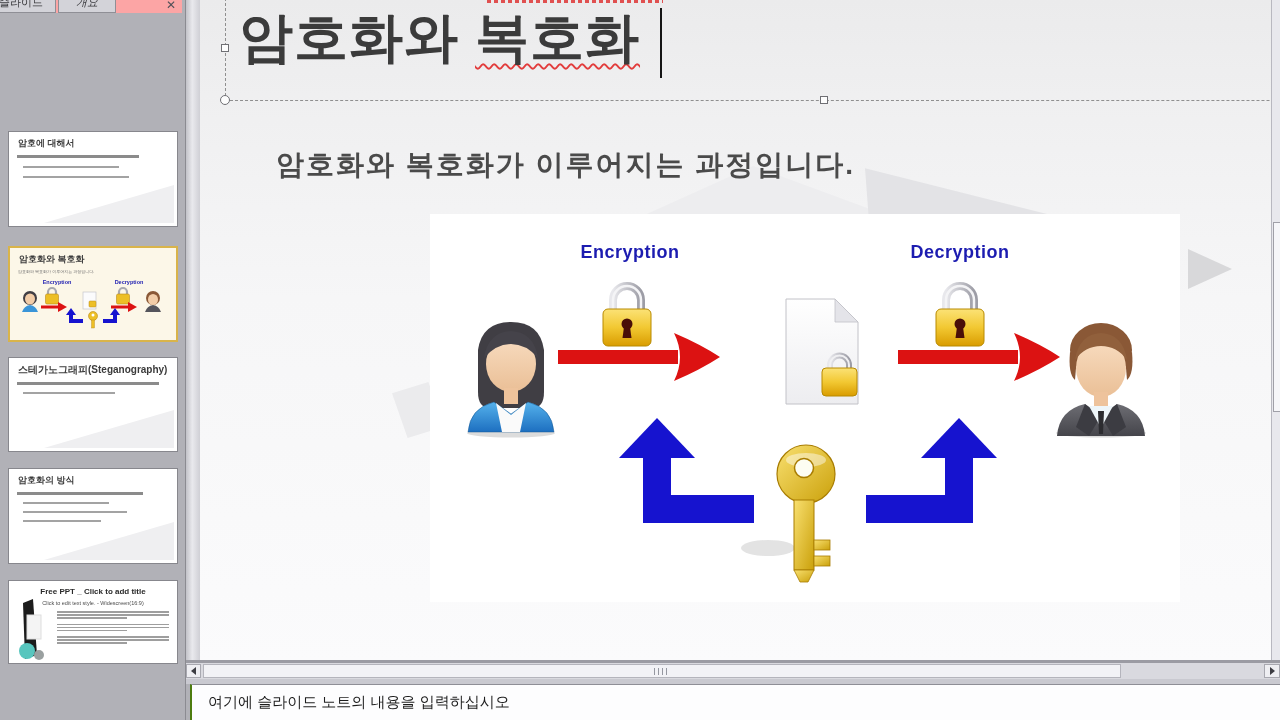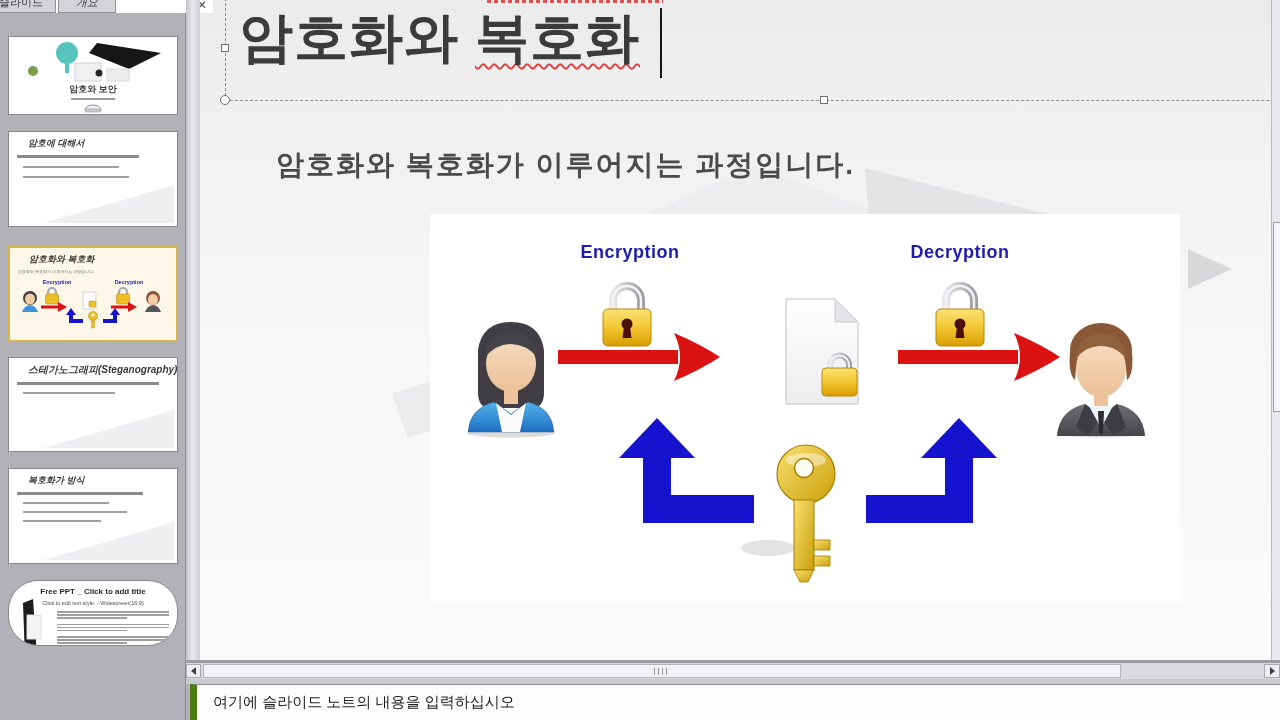--- a/index.html
+++ b/index.html
@@ -45,47 +45,47 @@
   .diag-label { position:absolute; width:140px; text-align:center; font-size:18px; font-weight:800;
     color:#1c1cb0; letter-spacing:0.5px; }
   #enc-label { left:560px; top:242px; }
   #dec-label { left:890px; top:242px; }
 
   .abs { position:absolute; }
 
   
   #panel { position:absolute; left:0; top:0; width:186px; height:720px; background:#b1b1b7;
     border-right:1px solid #8b8b91; }
-  #tabbar { position:absolute; left:0; top:0; width:213px; height:13px; background:#ffffff; }
+  #tabbar { position:absolute; left:0; top:0; width:182px; height:13px; background:#fca5a5; }
   .tab { position:absolute; top:0; height:13px; overflow:hidden; background:#d3d3d9;
     border:1px solid #8f8f96; border-top:none; }
   .tab span { display:block; margin-top:-6px; font-size:11px; color:#3a3a3e; text-align:center; line-height:17px; }
   #tab-slides { left:-14px; width:70px; }
   #tab-outline { left:58px; width:58px;font-style:italic; }
   #panel-close { position:absolute; right:6px; top:-2px; font-size:12px; font-weight:bold; color:#515158; cursor:default; }
 
   #splitter { position:absolute; left:186px; top:0; width:14px; height:663px;
     background:linear-gradient(90deg,#c2c2c8,#e9e9ed 45%,#cfcfd5); }
 
   .thumb { position:absolute; left:8px; width:170px; background:#ffffff;
     border:1px solid #87878d; overflow:hidden; }
   .thumb.selected { border:2px solid #d9b44a; background:#fcf7e8; }
-  .thumb-title { font-size:9px; font-weight:bold; color:#3b3b3b; padding:5px 7px 2px 19px; white-space:nowrap;font-style:italic; }
+  .thumb-title { font-size:9px; font-weight:bold; color:#3b3b3b; padding:5px 7px 2px 9px; white-space:nowrap; }
   .thumb-title.small { font-size:10px; }
   .bar { background:#a3a3a3; height:2px; margin:3px 0 0 8px; }
   .bar.dark { background:#8b8b8b; height:2.5px; }
   .bar.indent { margin-left:14px; }
   .thumb-deco { position:absolute; right:3px; bottom:3px; width:130px; height:38px;
     background:#efeff1; clip-path:polygon(0 100%,100% 0,100% 100%); }
   #thumb1 { top:36px;  height:79px; }
   #thumb2 { top:131px; height:96px; }
   #thumb3 { top:246px; height:96px; }
   #thumb4 { top:357px; height:95px; }
   #thumb5 { top:468px; height:96px; }
-  #thumb6 { top:580px; height:66px;border-radius:30px; }
+  #thumb6 { top:580px; height:84px; }
   #t3-body { font-size:4px; color:#6e6e6e; margin:1px 0 0 8px; white-space:nowrap; }
   .minilbl { font-size:5.5px; font-weight:bold; fill:#1c1cb0; text-anchor:middle; }
   #t6-title { text-align:center; font-size:8px; font-weight:600; color:#2a2a2a; padding-top:6px; }
   #t6-sub { text-align:center; font-size:5.5px; color:#4c4c4c; padding-top:4px; }
   .t6-block { margin:5px 0 0 48px; width:112px; }
   .t6-block .bar { margin:1.5px 0 0 0; height:1.5px; background:#9e9e9e; }
   #t1-title { text-align:center; font-size:9px; font-weight:bold; color:#3a3a3a; margin-top:-4px; }
   #t1-subbar { width:44px; height:1.5px; background:#9a9a9a; margin:2px auto 0 auto; }
 
   
@@ -102,21 +102,21 @@
   .tri-left  { width:0; height:0; border-right:5px solid #3c3c42; border-top:4px solid transparent; border-bottom:4px solid transparent; }
   .tri-right { width:0; height:0; border-left:5px solid #3c3c42; border-top:4px solid transparent; border-bottom:4px solid transparent; }
   #hscroll-thumb { position:absolute; left:17px; top:1px; width:918px; height:14px;
     background:#f2f2f6; border:1px solid #b4b4bc; display:flex; align-items:center; justify-content:center; }
   #hscroll-grip { width:16px; height:7px;
     background:repeating-linear-gradient(90deg,#9597a0 0 1px,transparent 1px 4px); }
 
   
   #notes-splitter { position:absolute; left:186px; top:679px; width:1094px; height:5px; background:#c9c9d0; }
   #notes { position:absolute; left:190px; top:684px; width:1090px; height:36px; background:#fdfdfe;
-    border-top:1px solid #8e8e96; border-left:7px solid #4d7c0f; padding:8px 0 0 16px;
+    border-top:1px solid #8e8e96; border-left:2px solid #4d7c0f; padding:8px 0 0 16px;
     font-size:15px; color:#1c1c1c; }
 </style>
 </head>
 <body>
 
 <div id="app">
 
   <svg width="0" height="0" style="position:absolute" aria-hidden="true">
     <defs>
       <linearGradient id="goldV" x1="0" y1="0" x2="0" y2="1">
@@ -255,37 +255,20 @@
     <div id="tabbar">
       <div class="tab" id="tab-slides">
           <span>슬라이드</span>
         </div>
       <div class="tab" id="tab-outline">
           <span>개요</span>
         </div>
       <div id="panel-close">✕</div>
     </div>
 
-    <div class="thumb" id="thumb1">
-      <svg width="168" height="46" viewBox="0 0 168 46">
-        <circle cx="58" cy="16" r="11" fill="#57c5bd"></circle>
-        <rect x="56" y="24" width="4" height="12" fill="#57c5bd"></rect>
-        <circle cx="24" cy="34" r="5" fill="#7a9e4a"></circle>
-        <polygon points="88,6 152,16 120,32 80,16" fill="#161616"></polygon>
-        <rect x="66" y="26" width="26" height="18" fill="#f0f0f0" stroke="#d4d4d6"></rect>
-        <rect x="98" y="32" width="22" height="12" fill="#ececec" stroke="#dadadc"></rect>
-        <circle cx="90" cy="36" r="3.5" fill="#242424"></circle>
-      </svg>
-      <div id="t1-title">암호와 보안</div>
-      <div id="t1-subbar"></div>
-      <svg width="168" height="14" viewBox="0 0 168 14">
-        <path d="M76 10 a8 5 0 0 1 16 0" fill="#f2f2f4" stroke="#8d8d94" stroke-width="1"></path>
-        <rect x="76" y="9" width="16" height="3" rx="1.5" fill="#c9c9cf" stroke="#8d8d94" stroke-width="0.6"></rect>
-      </svg>
-    </div>
 
     <div class="thumb" id="thumb2">
       <div class="thumb-title">암호에 대해서</div>
       <div class="bar dark" style="width:122px"></div>
       <div class="bar indent" style="width:96px;margin-top:8px"></div>
       <div class="bar indent" style="width:106px;margin-top:8px"></div>
       <div class="thumb-deco"></div>
     </div>
 
     <div class="thumb selected" id="thumb3">
@@ -321,21 +304,21 @@
     </div>
 
     <div class="thumb" id="thumb4">
       <div class="thumb-title small">스테가노그래피(Steganography)</div>
       <div class="bar dark" style="width:142px"></div>
       <div class="bar indent" style="width:92px;margin-top:7px"></div>
       <div class="thumb-deco"></div>
     </div>
 
     <div class="thumb" id="thumb5">
-      <div class="thumb-title">복호화가 방식</div>
+      <div class="thumb-title">암호화의 방식</div>
       <div class="bar dark" style="width:126px"></div>
       <div class="bar indent" style="width:86px;margin-top:7px"></div>
       <div class="bar indent" style="width:104px;margin-top:7px"></div>
       <div class="bar indent" style="width:78px;margin-top:7px"></div>
       <div class="thumb-deco"></div>
     </div>
 
     <div class="thumb" id="thumb6">
       <div id="t6-title">Free PPT _ Click to add title</div>
       <div id="t6-sub">Click to edit text style. - Widescreen(16:9)</div>

